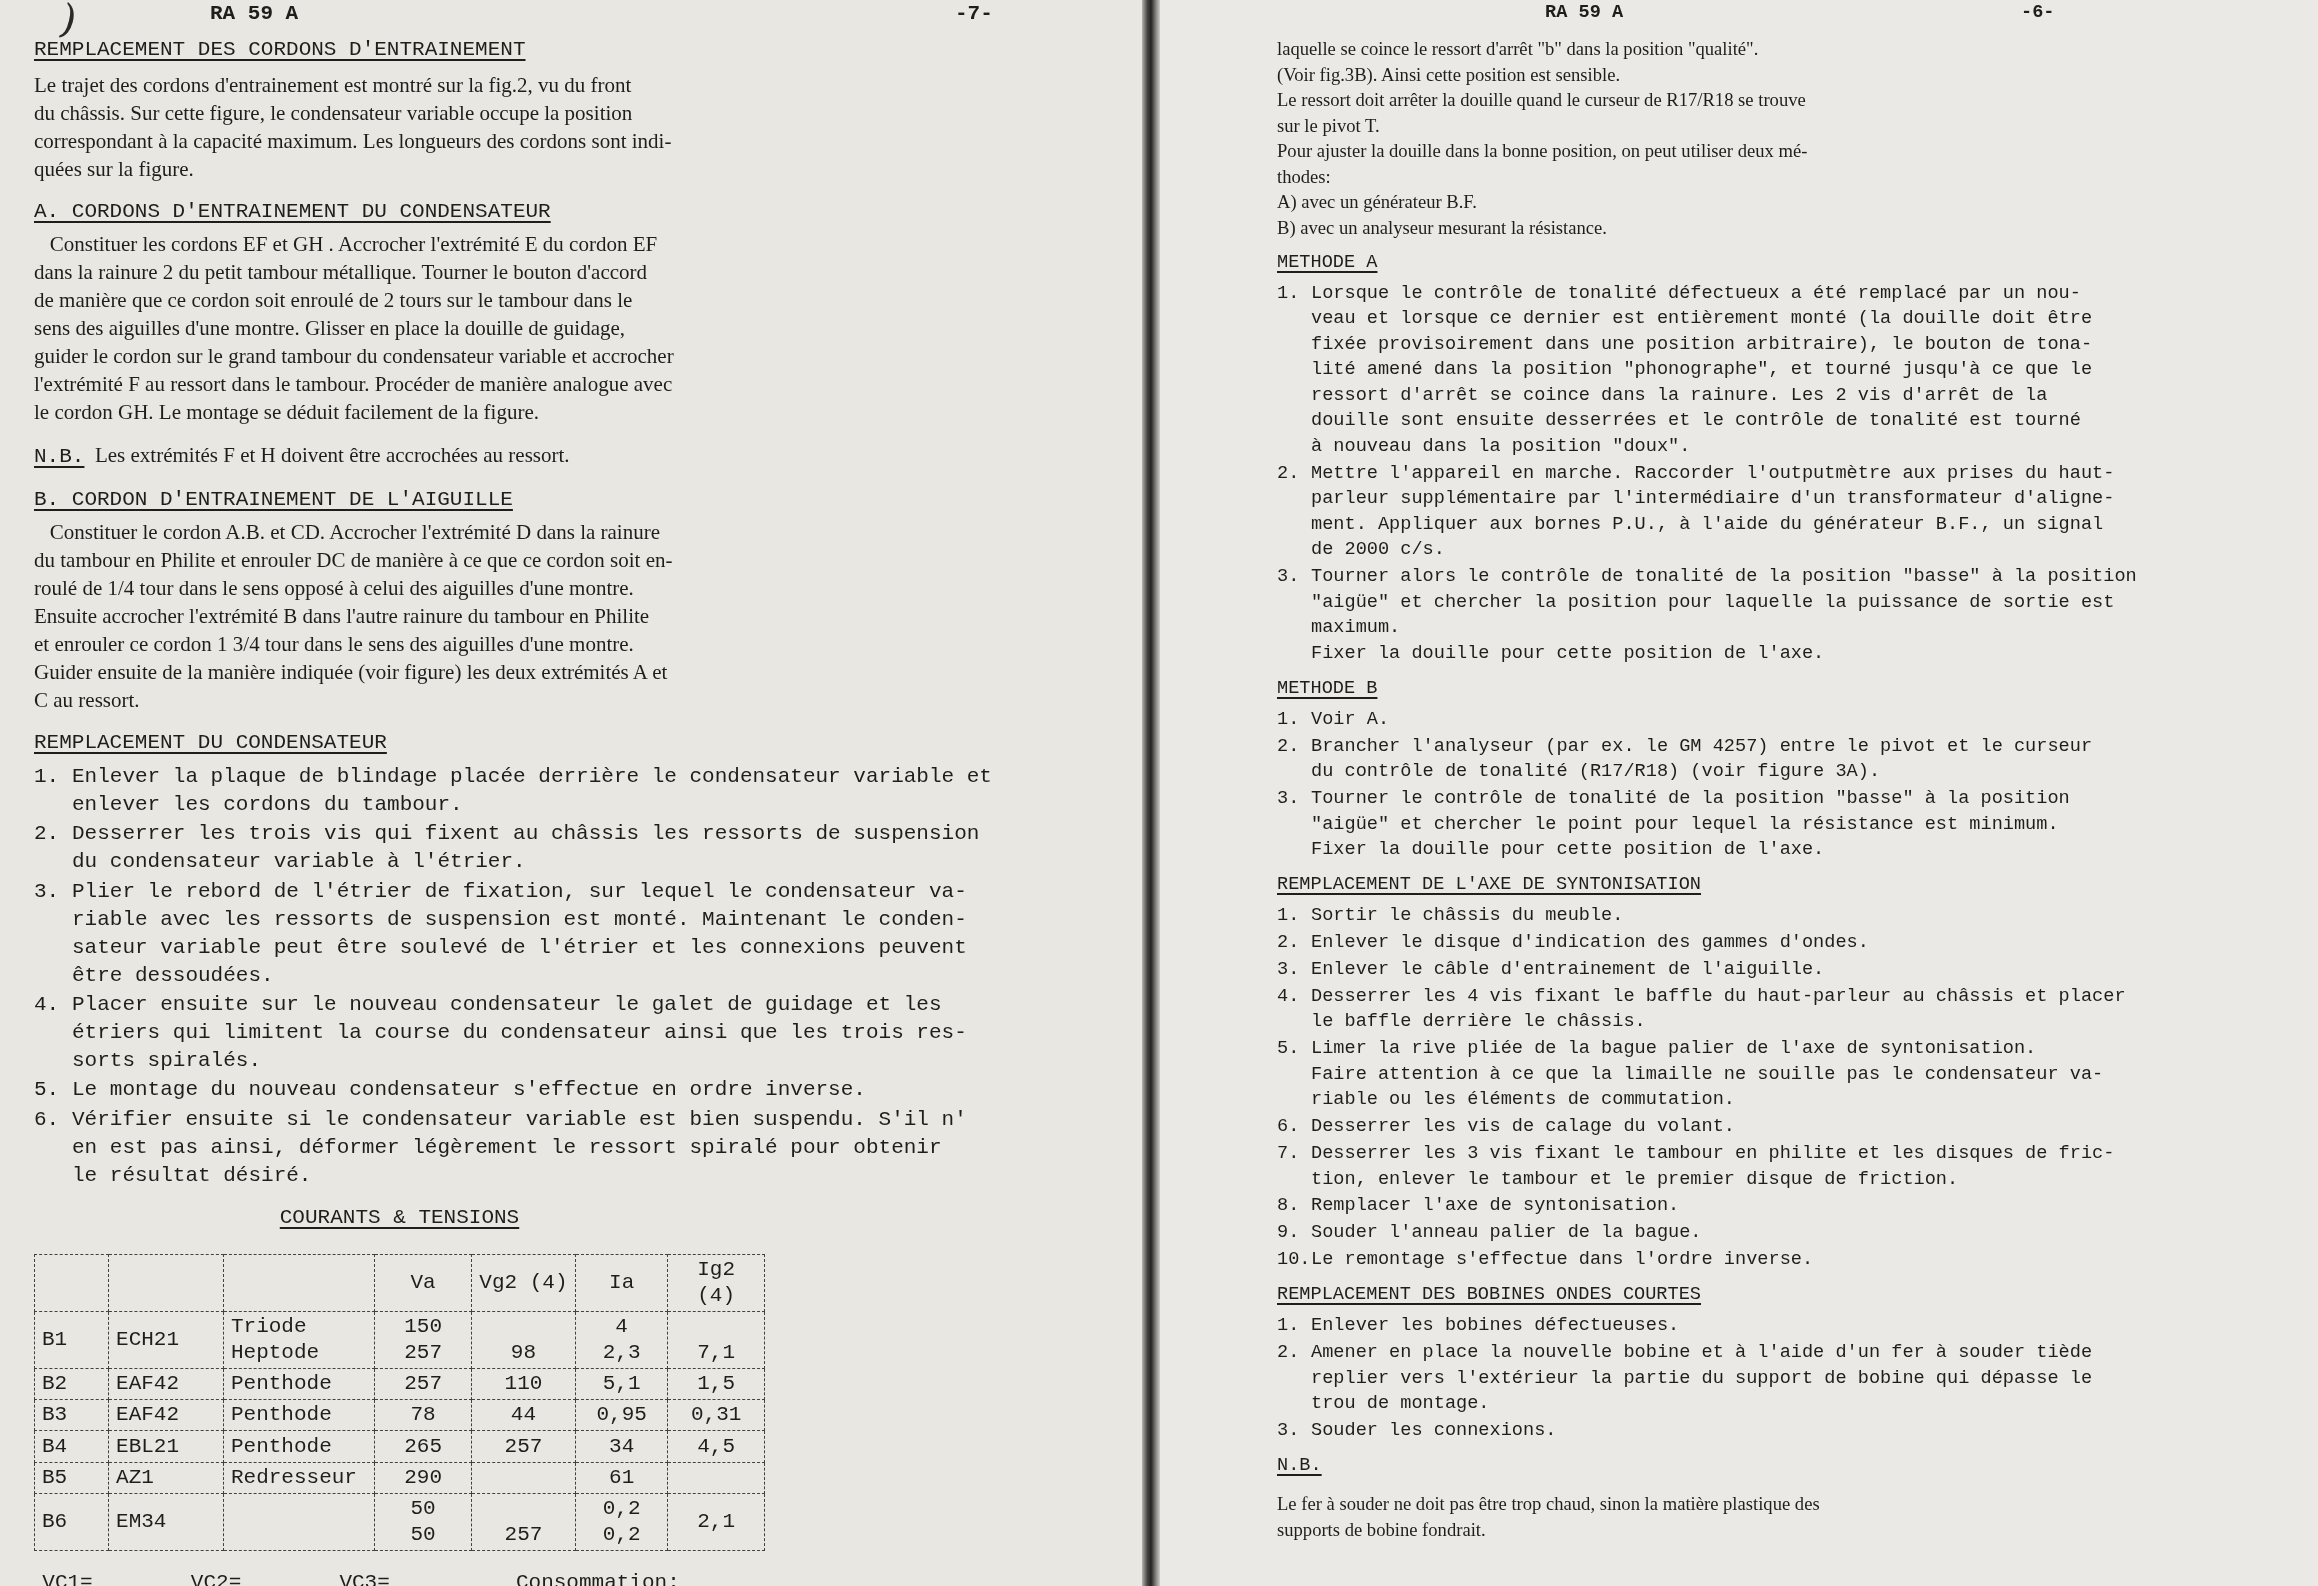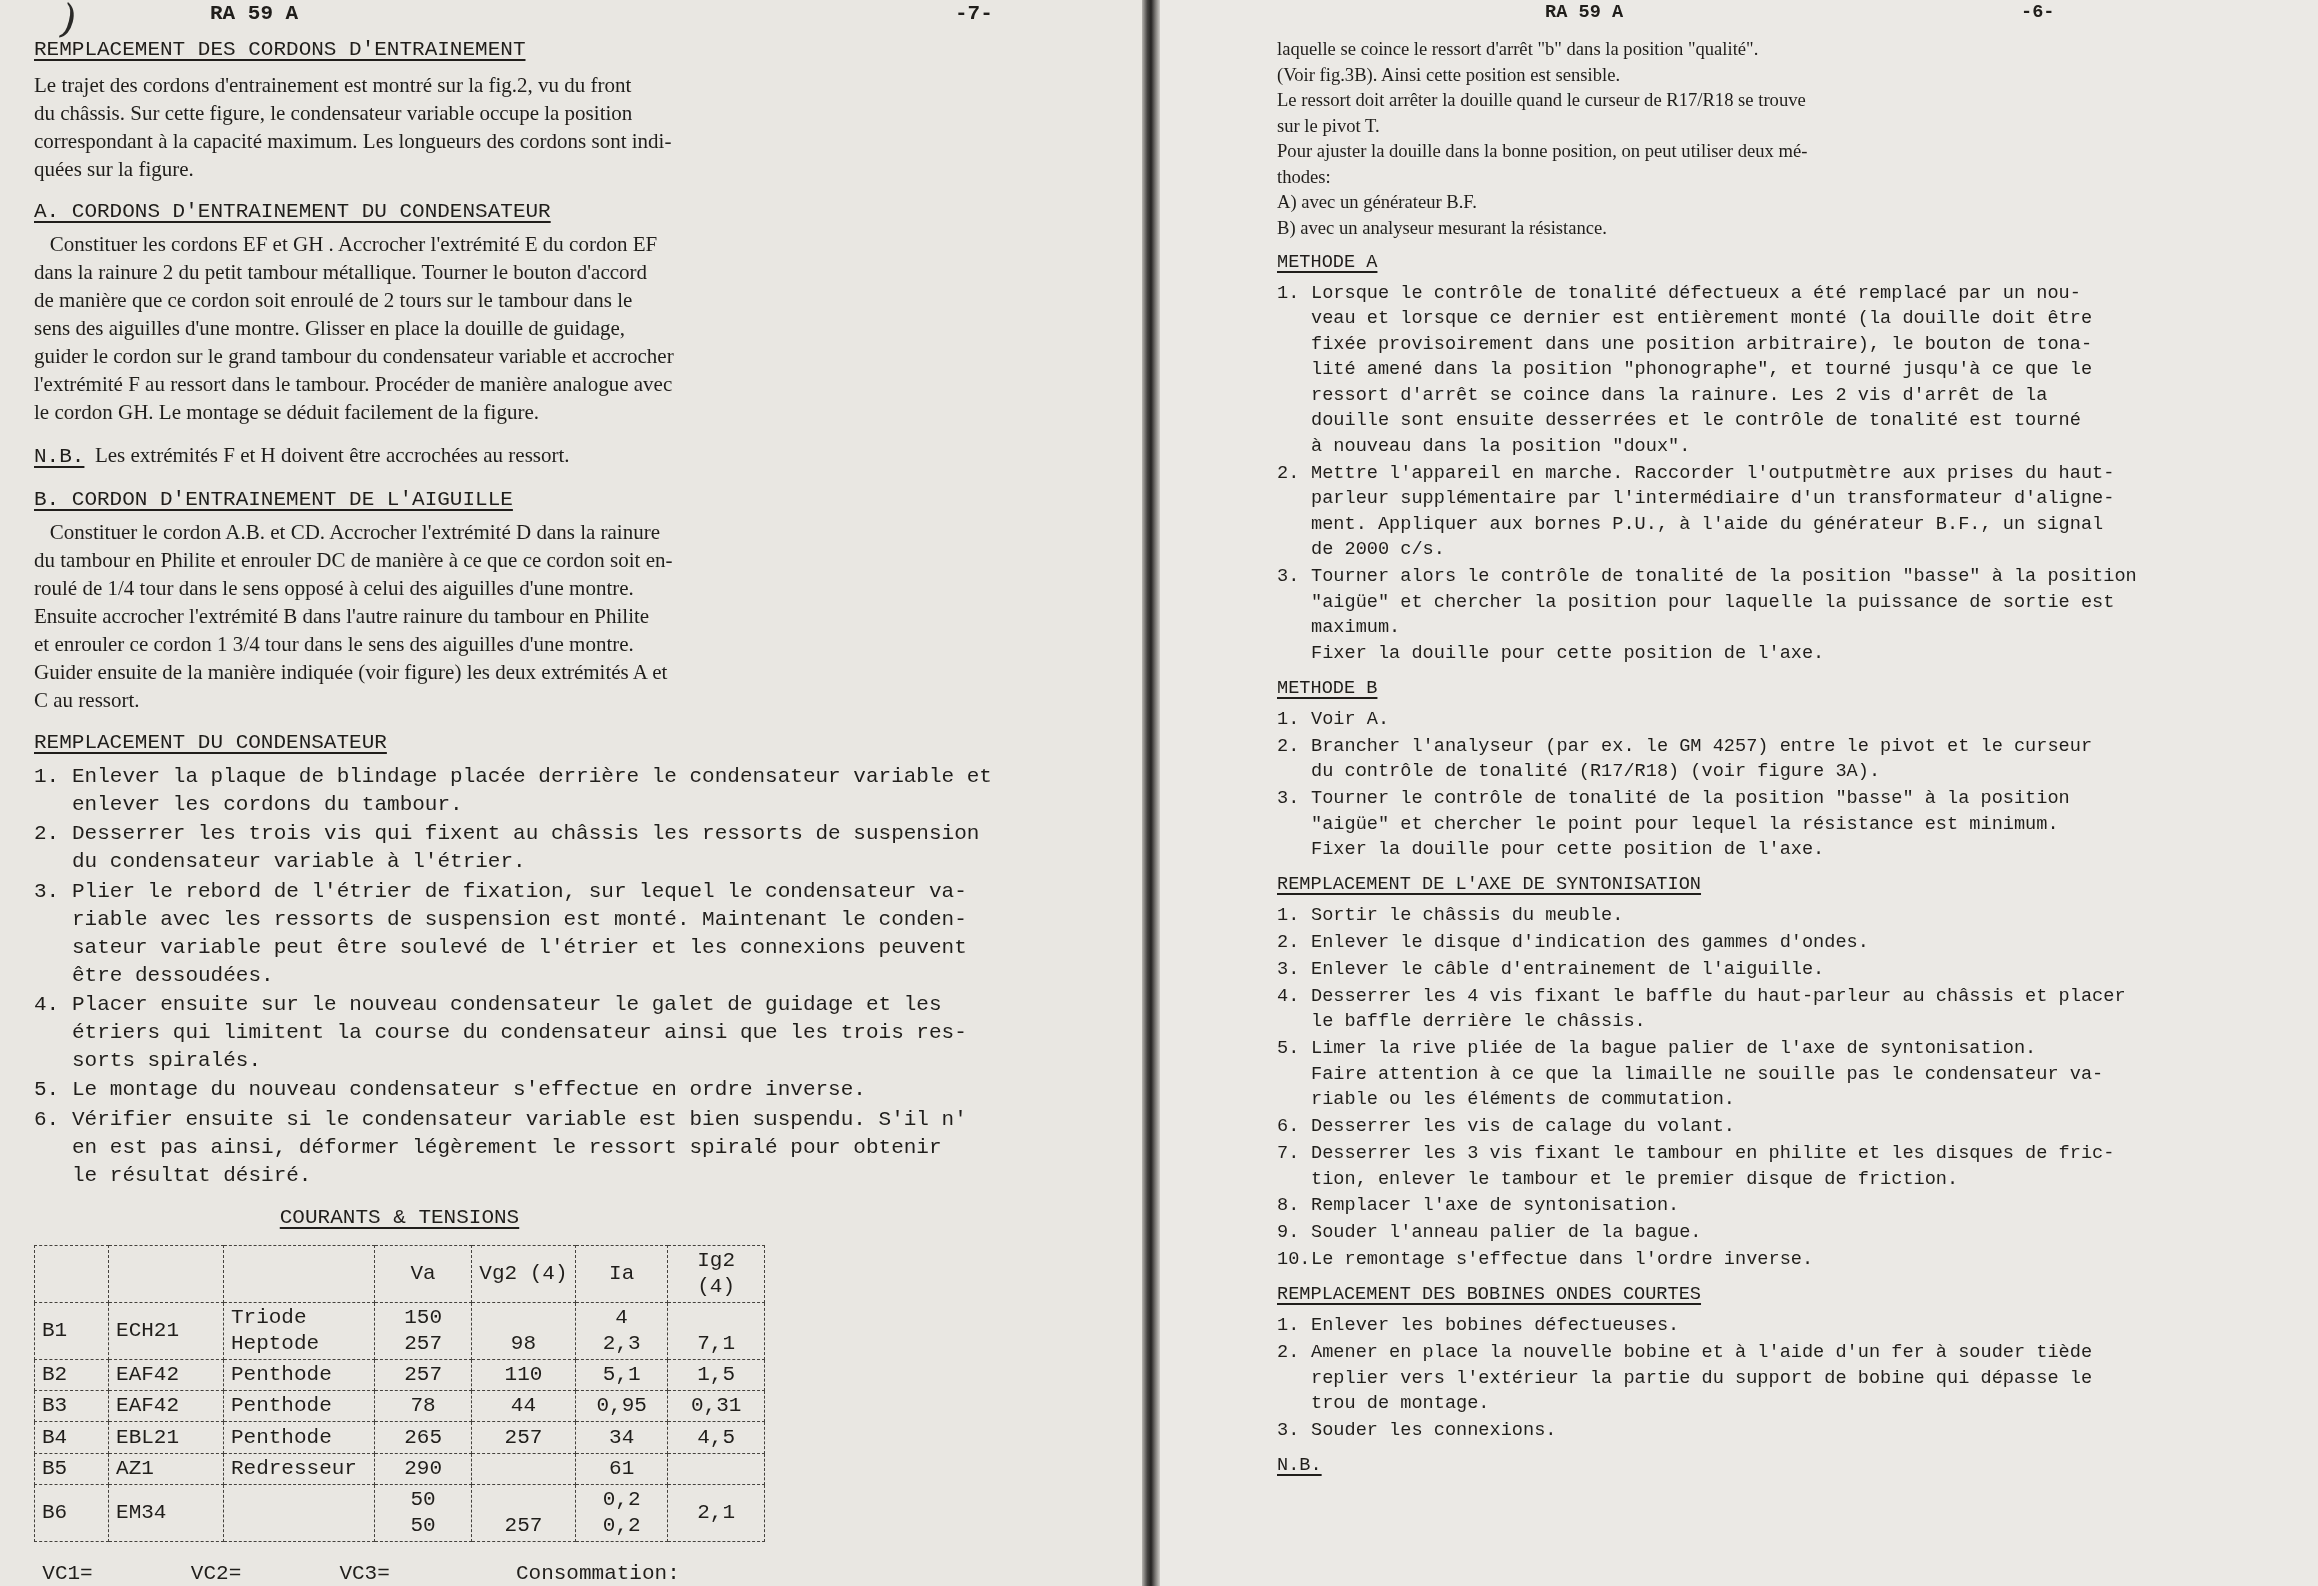--- a/index.html
+++ b/index.html
@@ -35,21 +35,21 @@
   .sec .h{display:inline-block;margin-bottom:4.1px;}
   .nb-line .h{display:inline;}
   .para.inline{display:inline;}
 
   .li{display:flex;margin-top:1.4px;align-items:flex-start;}
   .page-left .li .num{flex:0 0 38px;}
   .page-right .li .num{flex:0 0 34px;}
   .li .txt{white-space:pre-wrap;flex:1;}
 
   .ct-wrap{width:731px;margin-top:14px;}
-  .ct-title{text-align:center;margin-bottom:13px;}
+  .ct-title{text-align:center;margin-bottom:22px;}
   table.ct{border-collapse:collapse;width:100%;table-layout:fixed;}
   .ct td{border:1.4px dashed #45423d;padding:2.1px 7px;white-space:pre-line;
     vertical-align:middle;line-height:26px;}
   .ct .num-c{text-align:center;}
   .w-ref{width:69px}.w-tube{width:107px}.w-desc{width:141px}
   .w-va{width:90px}.w-vg{width:97px}.w-ia{width:86px}.w-ig{width:90px}
 
   .vc-row{display:flex;margin-top:18px;margin-left:8.3px;}
   .vc-row span{margin-right:48px;}
   .vc-row .conso{margin-left:28px;}
@@ -355,17 +355,19 @@
 trou de montage.</span>
       </div>
       <div class="li">
         <span class="num">3.</span>
         <span class="txt">Souder les connexions.</span>
       </div>
     </div>
 
     <div class="sec">
       <div class="h">N.B.</div>
+      <div class="para nb-para">Le fer à souder ne doit pas être trop chaud, sinon la matière plastique des
+supports de bobine fondrait.</div>
     </div>
 
   </div>
 </div>
 
 
 </body></html>

